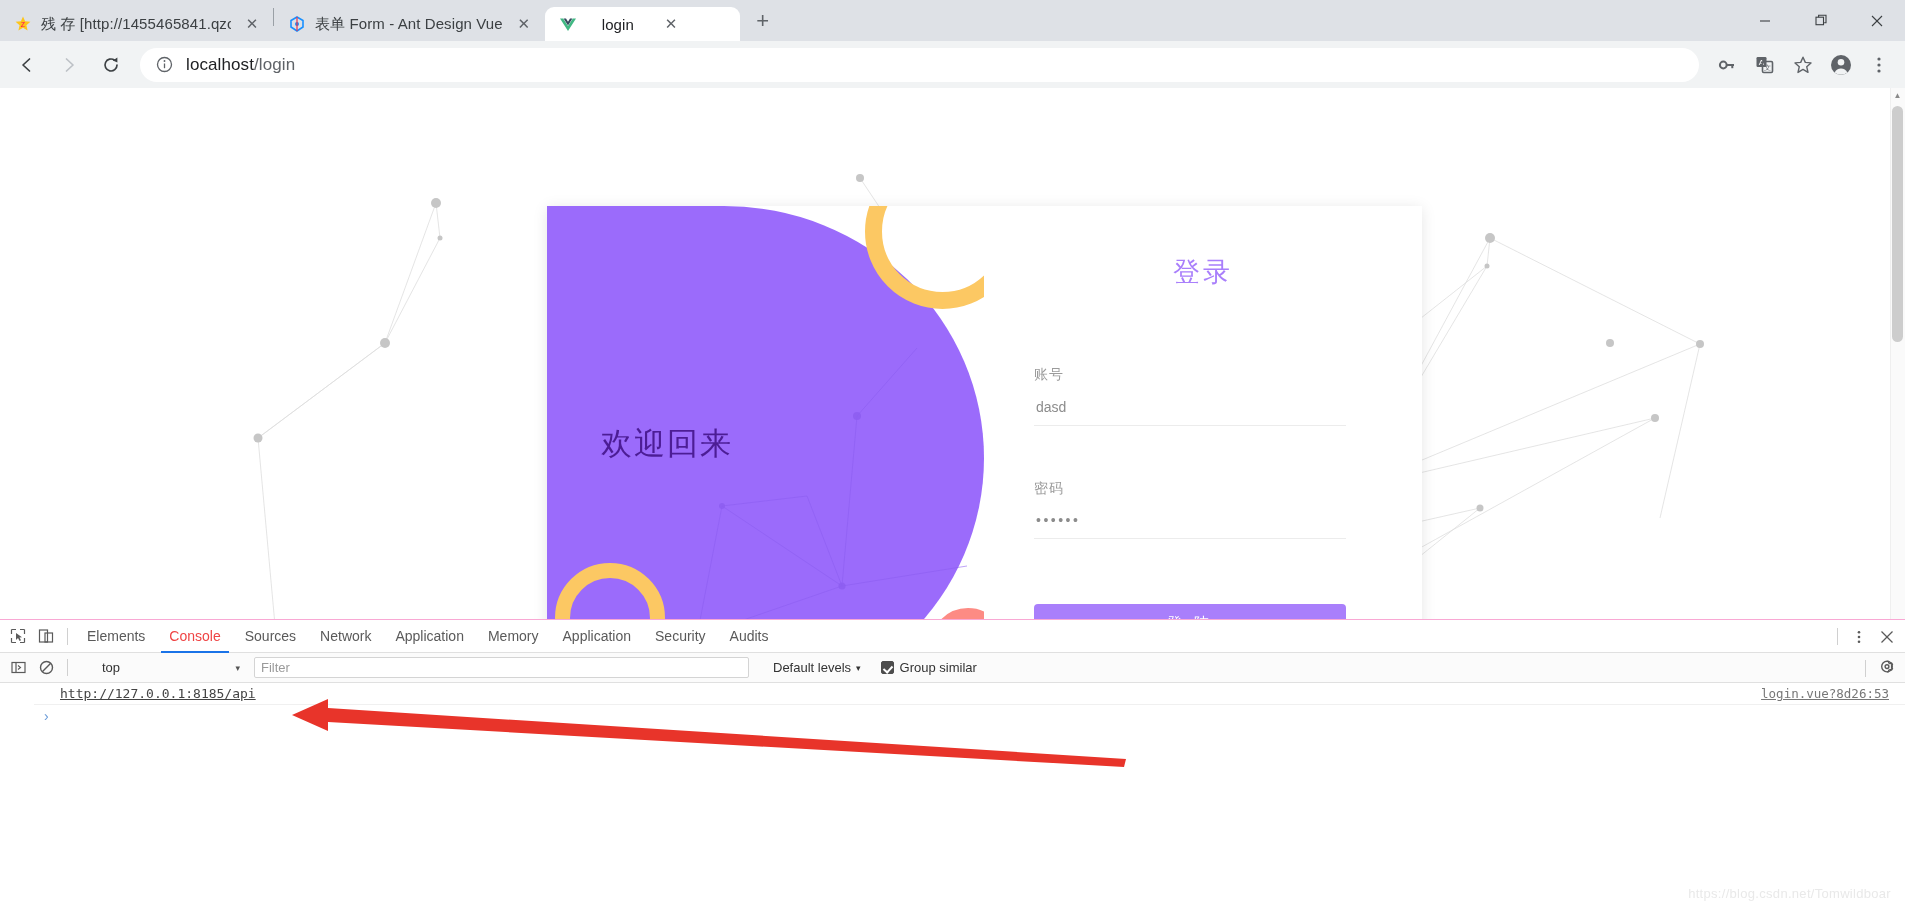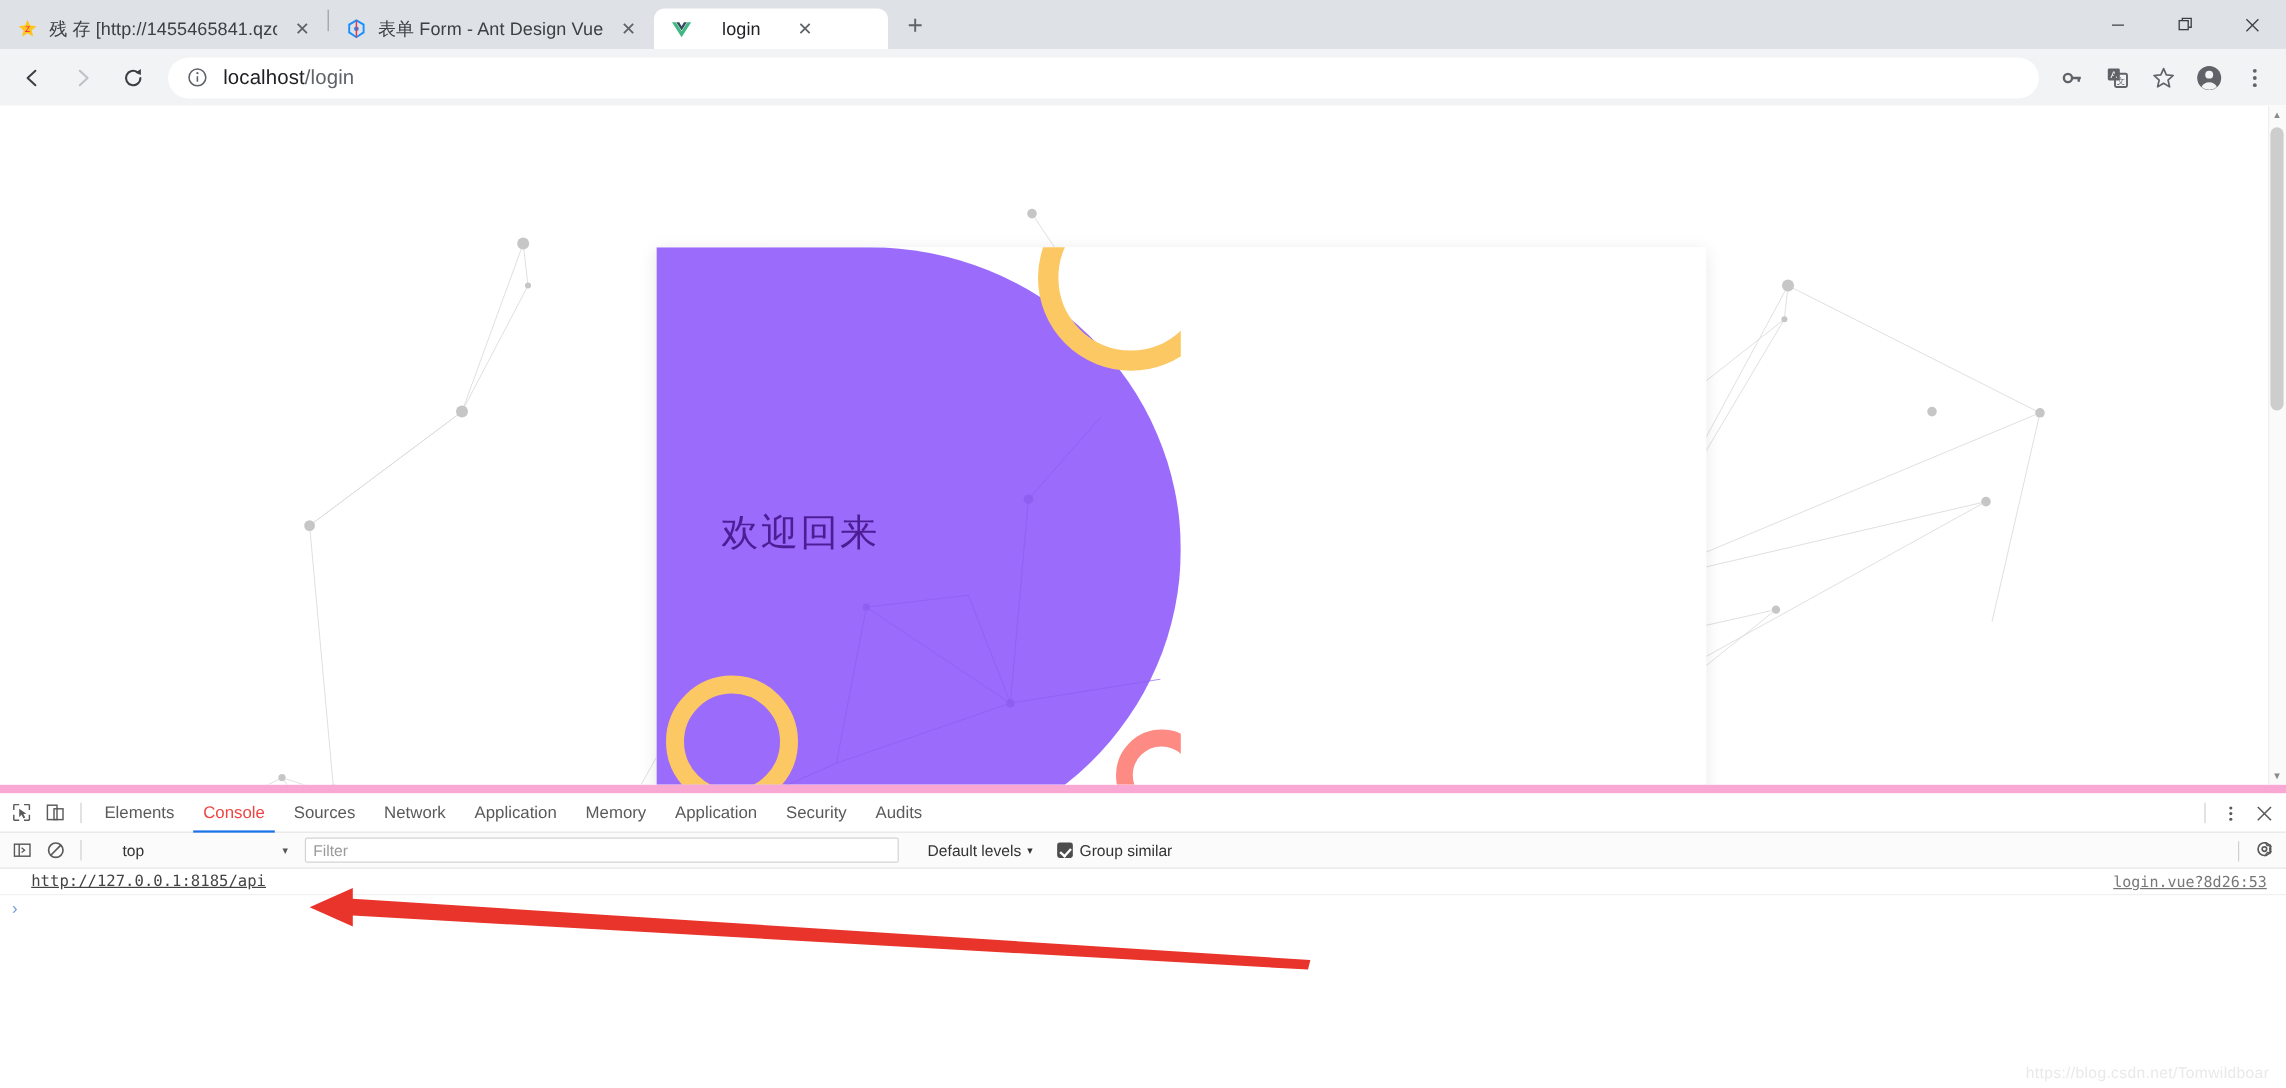--- a/index.html
+++ b/index.html
@@ -171,22 +171,22 @@
   }
   .sb-arrow {
     position: absolute; right: 0; width: 15px; height: 15px;
     display: flex; align-items: center; justify-content: center;
     color: #8a8a8a; font-size: 8px;
   }
 
   
   .devtools {
     position: absolute; left: 0; bottom: 0;
-    width: 1905px; height: 253px;
-    background: #ffffff; border-top: 7px solid #f9a8d4;
+    width: 1905px; height: 288px;
+    background: #ffffff; border-top: 1px solid #f9a8d4;
     font-family: "Liberation Sans", sans-serif;
   }
   .dt-header {
     height: 33px; display: flex; align-items: center;
     border-bottom: 1px solid #e0e0e0; padding-left: 4px;
     position: relative;
   }
   .dt-iconbtn {
     width: 28px; height: 26px; display: flex;
     align-items: center; justify-content: center; color: #5a5a5a;
@@ -245,21 +245,21 @@
     content: ""; position: absolute; left: 3.5px; top: 2px;
     width: 4px; height: 7px;
     border-right: 2px solid #fff; border-bottom: 2px solid #fff;
     transform: rotate(42deg);
   }
   .filter-right {
     position: absolute; right: 4px; top: 0; height: 30px;
     display: flex; align-items: center;
   }
 
-  .console-body { position: relative; background: #fff; height: 189px; }
+  .console-body { position: relative; background: #fff; height: 189px; margin-left: 34px; }
   .console-row {
     height: 22px; display: flex; align-items: center;
     border-bottom: 1px solid #f0f0f0; padding-left: 26px;
     position: relative;
   }
   .console-link {
     font-family: "DejaVu Sans Mono", "Liberation Mono", monospace;
     font-size: 13px; color: #444; text-decoration: underline;
   }
   .console-source {
@@ -480,20 +480,35 @@
           <g fill="#8c5df0" opacity="0.8">
             <circle cx="310" cy="210" r="4"></circle>
               <circle cx="295" cy="380" r="3.5"></circle>
             <circle cx="175" cy="300" r="3"></circle>
           </g>
         </svg>
         <div class="panel-welcome">欢迎回来</div>
 
       </div>
 
+      <div class="panel-right">
+        <div class="form-title">登录</div>
+
+        <div class="field field-acct">
+          <div class="field-label">账号</div>
+          <input class="field-input" type="text" value="dasd" style="">
+        </div>
+
+        <div class="field field-pwd">
+          <div class="field-label">密码</div>
+          <div class="pwd-dots">••••••</div>
+        </div>
+
+        <button class="login-btn">登 陆</button>
+      </div>
     </div>
 
     <div class="scrollbar-track">
       <div class="sb-arrow" style="top:0;">▲</div>
       <div class="scrollbar-thumb" style="top:18px;"></div>
       <div class="sb-arrow" style="bottom:0;">▼</div>
     </div>
   </div>
 
   <div class="devtools">

